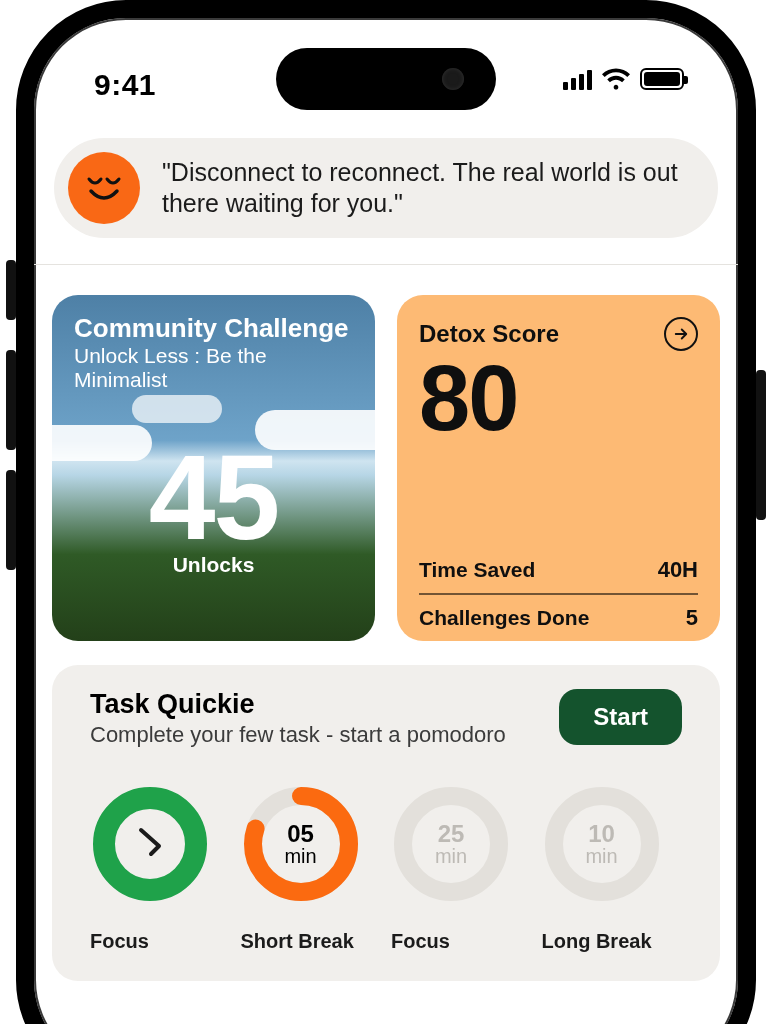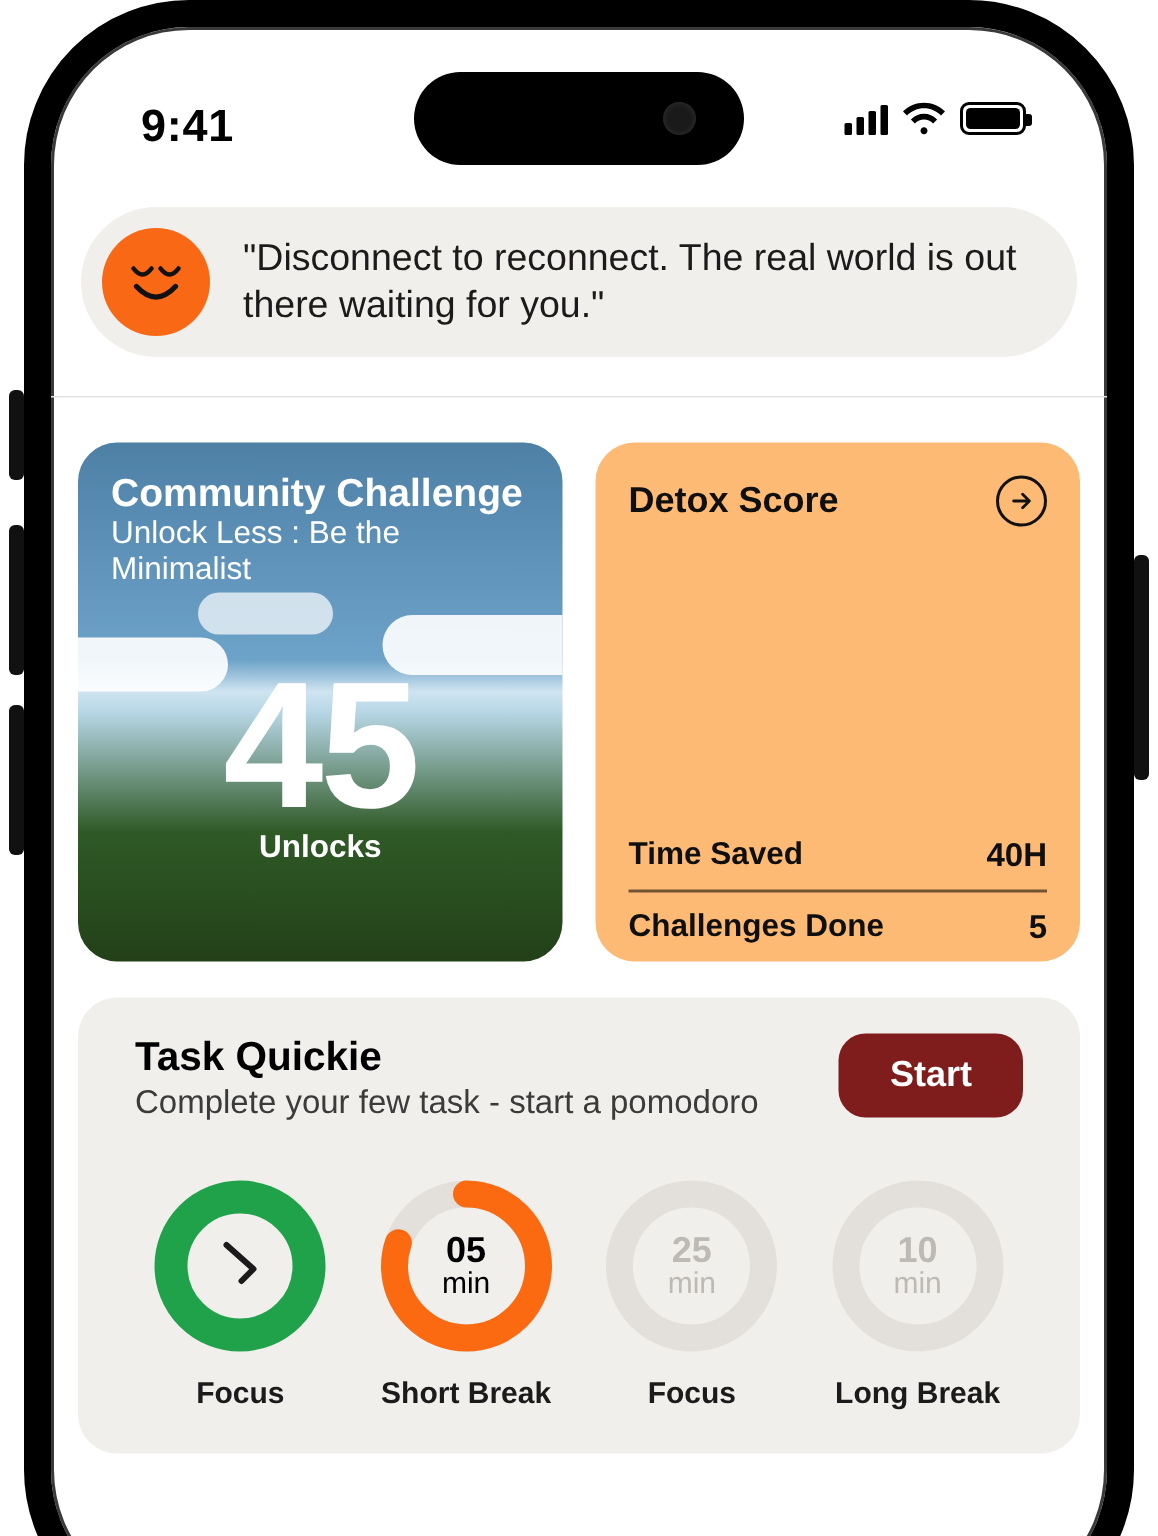--- a/index.html
+++ b/index.html
@@ -276,43 +276,43 @@
     font-size: 27px;
     font-weight: 800;
   }
   .task-head-left .tsub {
     font-size: 22px;
     color: #3b3b3b;
     line-height:1.2;
     margin-top:2px;
   }
   .start-btn {
-    background: #7f1d1d;
+    background: #14532d;
     color: #fff;
     border: none;
     border-radius: 18px;
     padding: 14px 34px;
     font-size: 24px;
     font-weight: 600;
     cursor: pointer;
     flex-shrink:0;
   }
 
   .pomodoros {
     display:flex;
     justify-content:space-between;
     gap: 10px;
     margin-top: 36px;
   }
   .pom {
     flex: 1 1 0;
     display:flex;
     flex-direction:column;
-    align-items:center;
-    gap: 14px;
+    align-items:flex-start;
+    gap: 26px;
   }
   .ring-wrap {
     width: 120px; height:120px;
     position:relative;
   }
   .ring-wrap svg { width:100%; height:100%; transform: rotate(-90deg); }
   .ring-center {
     position:absolute;
     inset:0;
     display:flex;
@@ -392,20 +392,21 @@
 
       <div class="card detox-card">
         <div class="header">
           <div class="dtitle">Detox Score</div>
           <div class="arrow-btn">
             <svg viewBox="0 0 24 24">
                 <path d="M5 12h12M13 6l6 6-6 6" stroke="#111" stroke-width="2.5" fill="none" stroke-linecap="round" stroke-linejoin="round"></path>
               </svg>
           </div>
         </div>
+        <div class="score">80</div>
         <div class="stats">
           <div class="stat-row">
             <span>Time Saved</span>
             <span class="val">40H</span>
           </div>
           <div class="stat-row">
             <span>Challenges Done</span>
             <span class="val">5</span>
           </div>
         </div>

